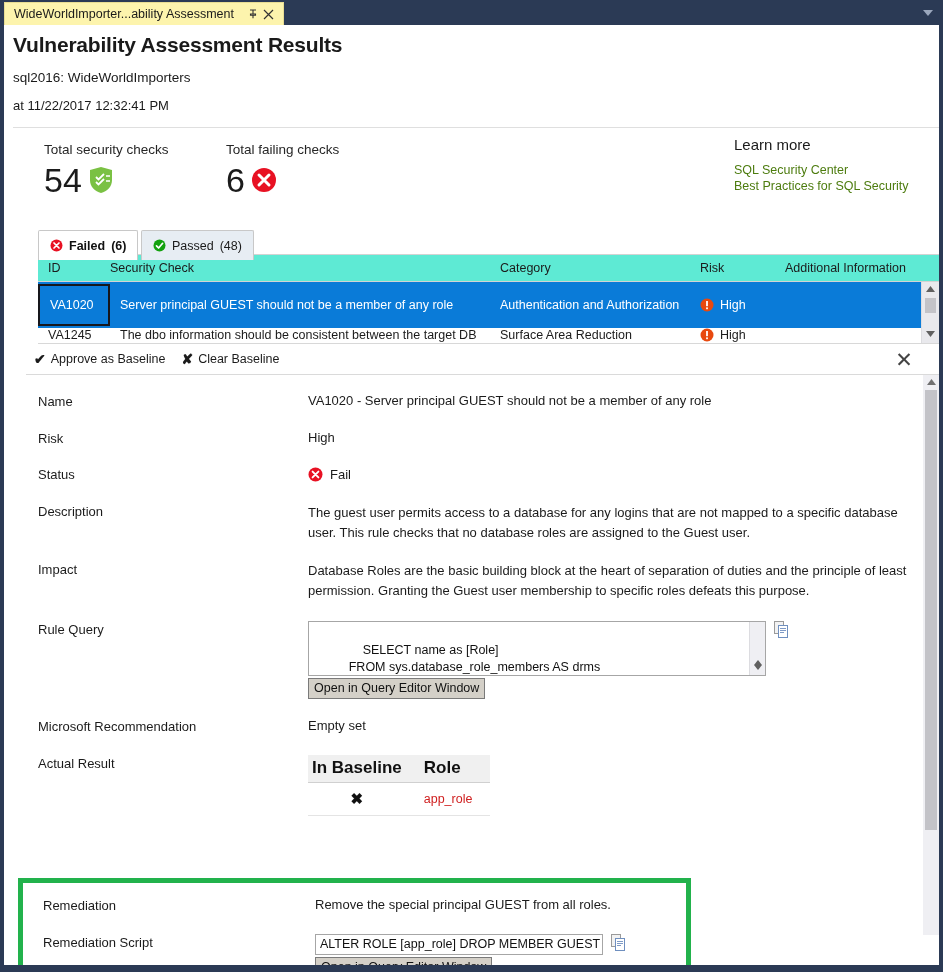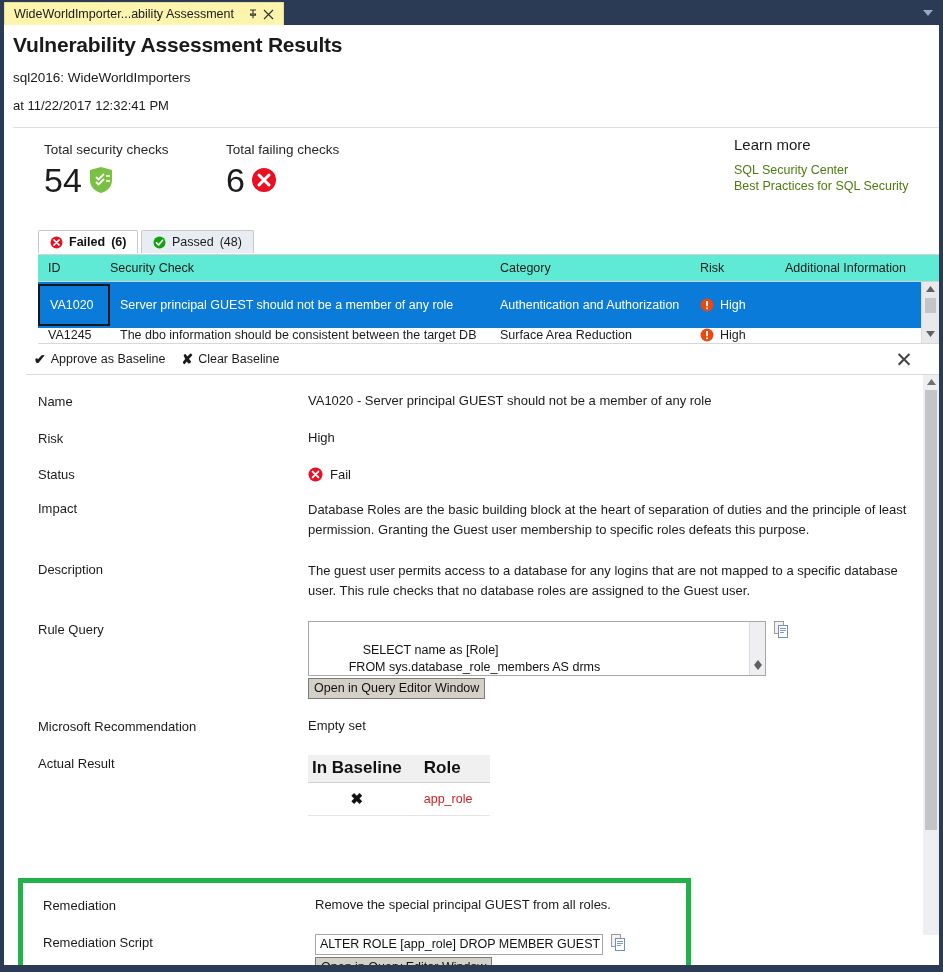--- a/index.html
+++ b/index.html
@@ -181,21 +181,21 @@
 
   
   .res-tabs {
     position: relative;
     margin: 0 0 0 34px;
     height: 24px;
   }
   .res-tab {
     position: absolute;
     top: 0;
-    height: 23px;
+    height: 30px;
     display: flex;
     align-items: center;
     padding: 0 11px;
     box-sizing: border-box;
     font-size: 12.5px;
     border: 1px solid #c8c8c8;
     border-bottom: none;
     border-radius: 2px 2px 0 0;
     cursor: pointer;
     white-space: nowrap;
@@ -659,31 +659,31 @@
           <span class="sicon">
             <svg width="15" height="15" viewBox="0 0 15 15">
               <circle cx="7.5" cy="7.5" r="7" fill="#e81123"></circle>
               <path d="M4.6 4.6 L10.4 10.4 M10.4 4.6 L4.6 10.4" stroke="#fff" stroke-width="1.9" stroke-linecap="round"></path>
             </svg>
           </span>
           <span>Fail</span>
         </div>
       </div>
 
+      <div class="d-row" style="margin-top:21px;">
+        <div class="d-label">Description</div>
+        <div class="d-value">
+          <p>The guest user permits access to a database for any logins that are not mapped to a specific database user. This rule checks that no database roles are assigned to the Guest user.</p>
+        </div>
+      </div>
+
       <div class="d-row" style="margin-top:18px;">
         <div class="d-label">Impact</div>
         <div class="d-value" style="width:608px;">
           <p>Database Roles are the basic building block at the heart of separation of duties and the principle of least permission. Granting the Guest user membership to specific roles defeats this purpose.</p>
-        </div>
-      </div>
-
-      <div class="d-row" style="margin-top:21px;">
-        <div class="d-label">Description</div>
-        <div class="d-value">
-          <p>The guest user permits access to a database for any logins that are not mapped to a specific database user. This rule checks that no database roles are assigned to the Guest user.</p>
         </div>
       </div>
 
       <div class="d-row" style="margin-top:20px;">
         <div class="d-label">Rule Query</div>
         <div class="d-value">
           <div class="code-wrap">
             <div class="code-box">
               <span>SELECT name as [Role]
           FROM sys.database_role_members AS drms

